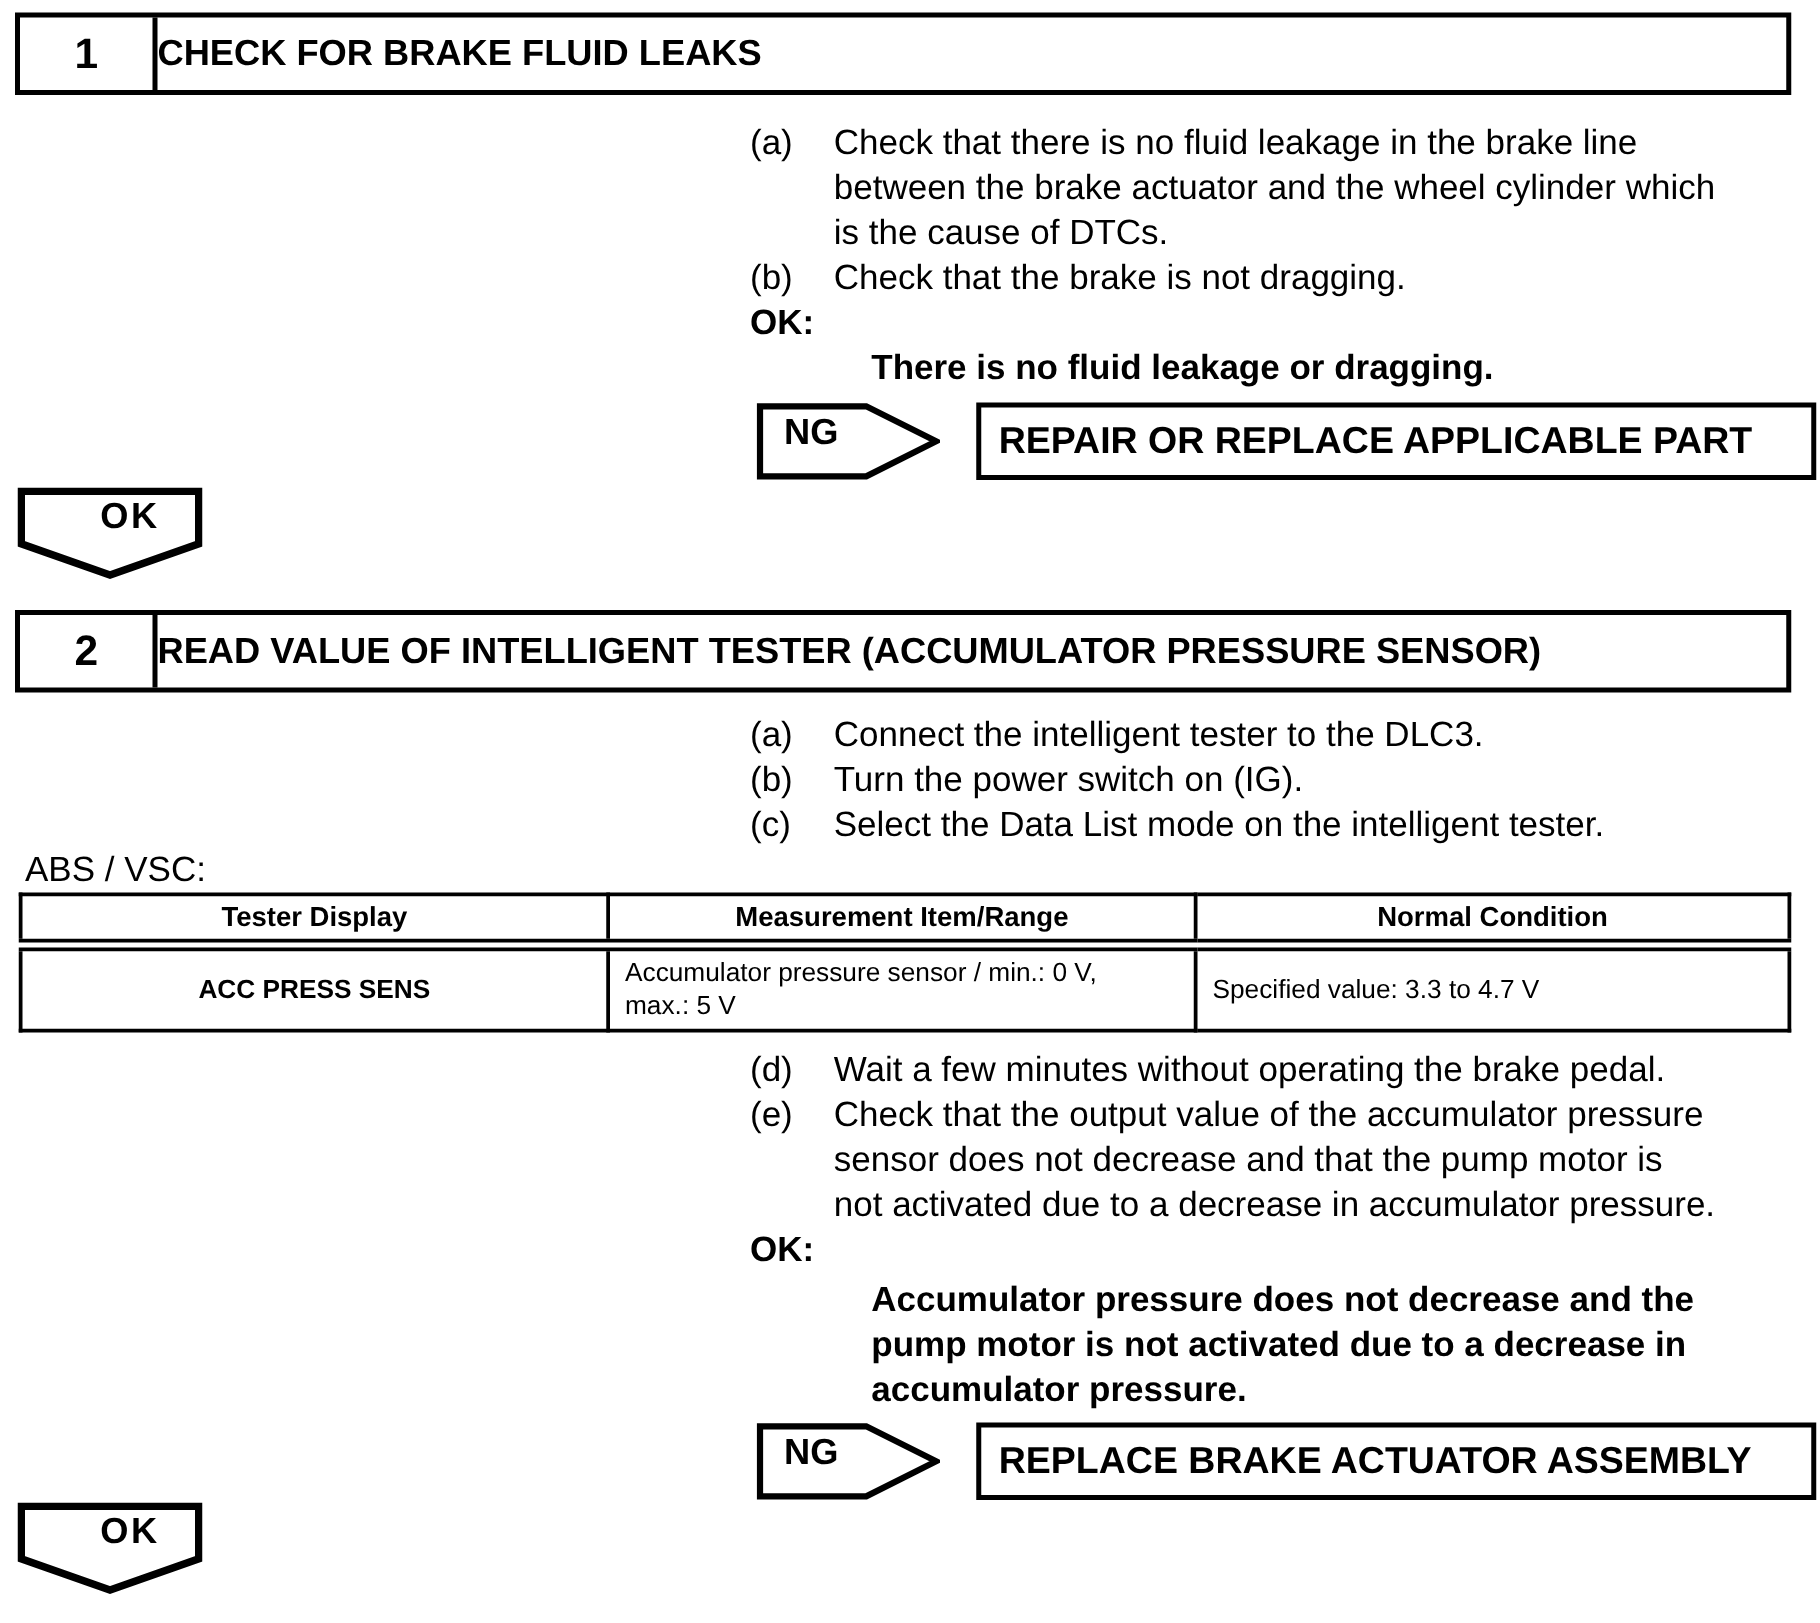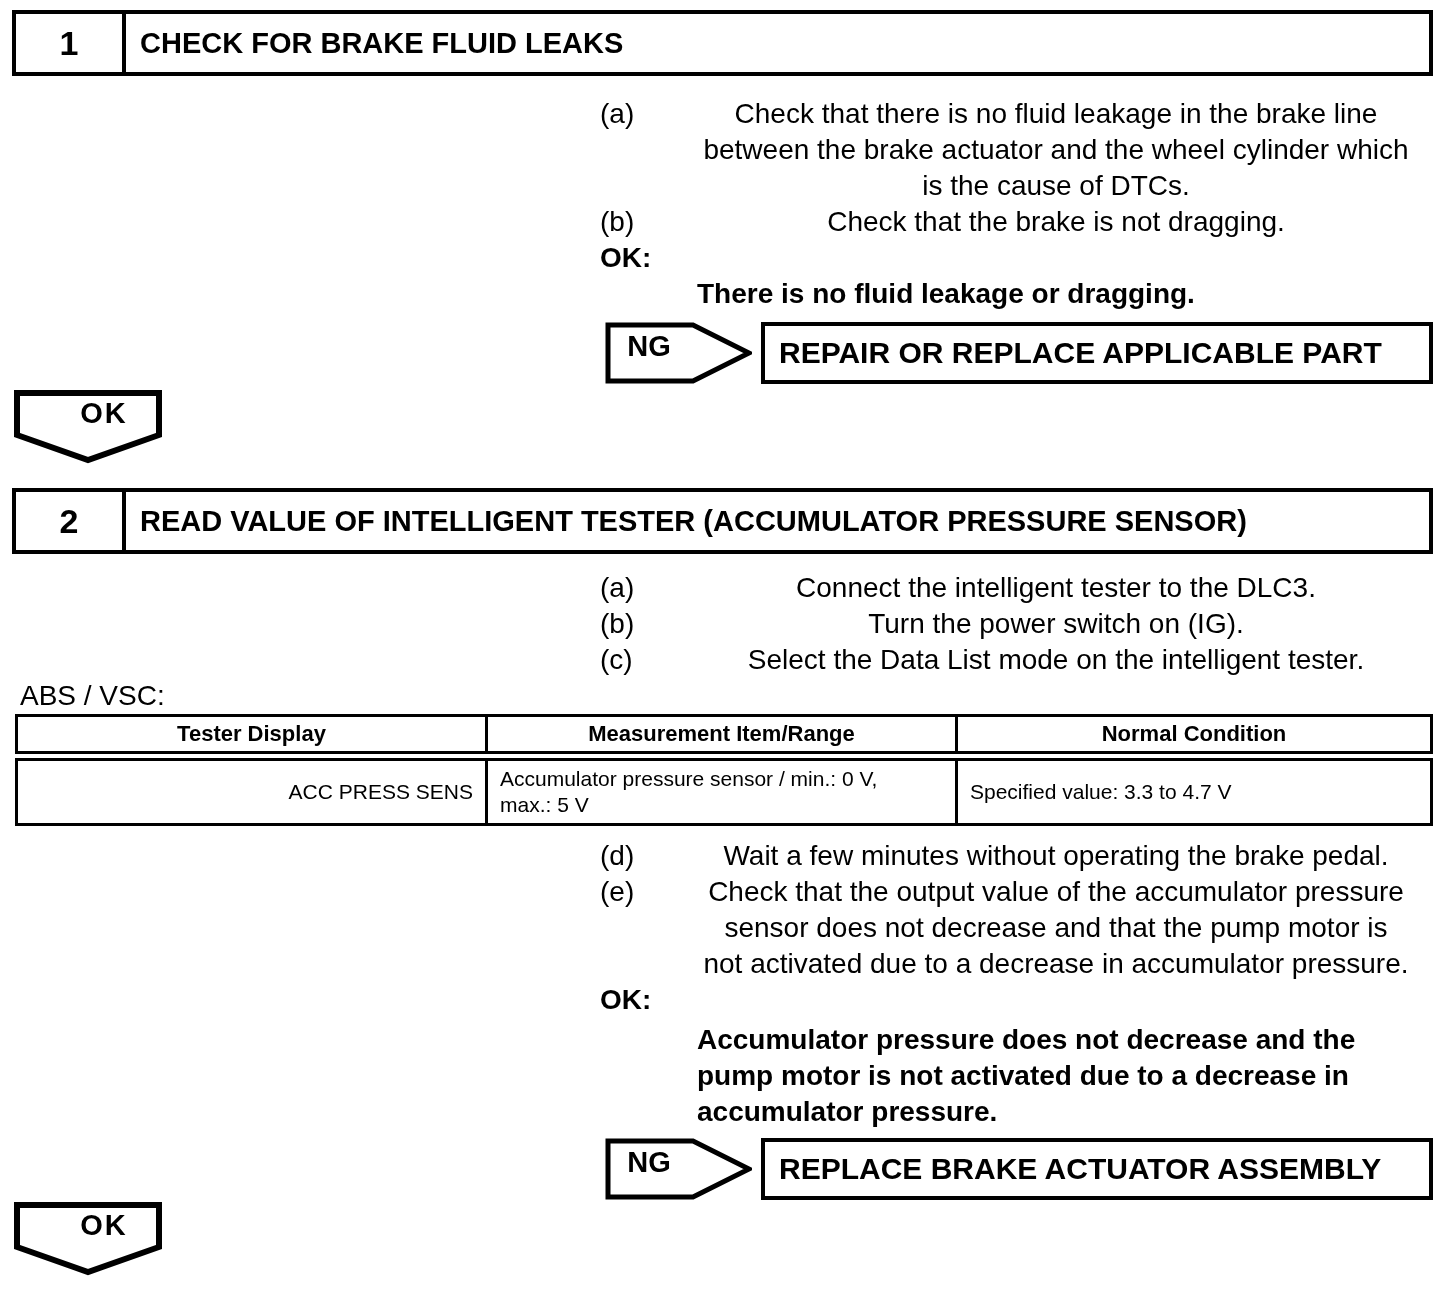--- a/index.html
+++ b/index.html
@@ -10,44 +10,45 @@
   
   .step-box{
     position:absolute;left:12px;width:1421px;height:66px;border:4px solid #000;
     box-sizing:border-box;display:flex;align-items:stretch;background:#fff;
   }
   .step-num{
     width:106px;flex:none;border-right:4px solid #000;display:flex;align-items:center;
     justify-content:center;font-weight:bold;font-size:34px;
   }
   .step-title{
-    flex:1;display:flex;align-items:center;padding-left:14px;font-weight:bold;font-size:29px;
+    flex:1;display:flex;align-items:center;font-weight:bold;font-size:29px;
     white-space:nowrap;overflow:hidden;
   }
   
   .instr{position:absolute;left:600px;width:845px;font-size:28px;line-height:36px;}
   .irow{display:flex;align-items:flex-start;}
   .imark{width:67px;flex:none;}
-  .itext{flex:1;text-align:center;}
+  .itext{flex:1;}
   .pre{white-space:pre-line;}
   .ok-head{font-weight:bold;}
   .ok-cond{margin-left:97px;font-weight:bold;}
   .gap4{margin-top:4px;}
   
   .ng-row{position:absolute;left:605px;display:flex;align-items:center;}
   .ng-shape{position:relative;width:147px;height:62px;flex:none;margin-right:9px;}
   .ng-shape svg{position:absolute;left:0;top:0;}
   .ng-label{
     position:absolute;left:0;top:0;width:88px;height:48px;display:flex;align-items:center;
     justify-content:center;font-weight:bold;font-size:29px;
   }
   .ng-box{
     width:672px;height:62px;border:4px solid #000;box-sizing:border-box;display:flex;
     align-items:center;padding-left:14px;font-weight:bold;font-size:30px;background:#fff;
     white-space:nowrap;
+    margin-left:20px;
   }
   
   .ok-arrow{position:absolute;left:14px;width:148px;height:74px;}
   .ok-arrow svg{position:absolute;left:0;top:0;}
   .ok-label{
     position:absolute;left:16px;top:1px;width:148px;height:44px;display:flex;align-items:center;
     justify-content:center;font-weight:bold;font-size:29px;letter-spacing:2px;
   }
   
   .sys-label{position:absolute;left:20px;font-weight:normal;font-size:28px;}
@@ -55,21 +56,21 @@
   .spec{
     position:absolute;top:714px;left:15px;width:1415px;border-collapse:collapse;
     font-size:21px;table-layout:fixed;background:#fff;
   }
   .spec th,.spec td{border:3px solid #000;}
   .spec th{
     border-bottom:10px double #000;font-weight:bold;font-size:22px;height:30px;
     padding:2px 4px;text-align:center;
   }
   .spec td{padding:4px 12px;height:54px;vertical-align:middle;line-height:26px;}
-  .spec td.center{text-align:right;}
+  .spec td.center{text-align:center;font-weight:bold;}
 </style>
 </head>
 <body>
 
 <div class="page">
 
   <div class="step-box" style="top:10px;">
     <div class="step-num">1</div>
     <div class="step-title">CHECK FOR BRAKE FLUID LEAKS</div>
   </div>

